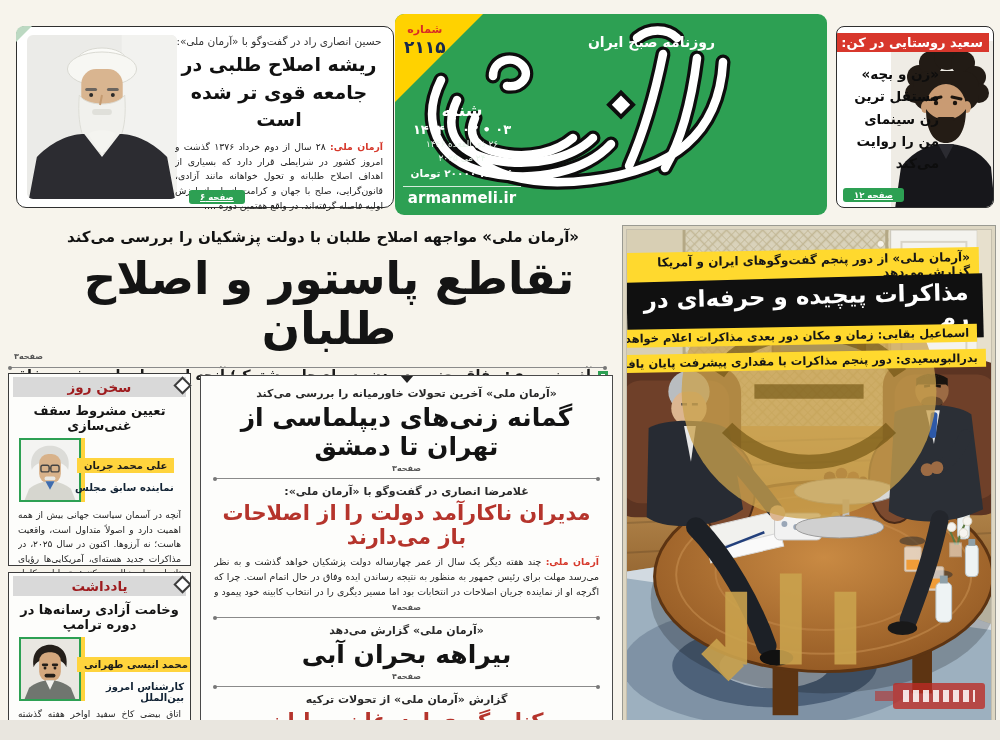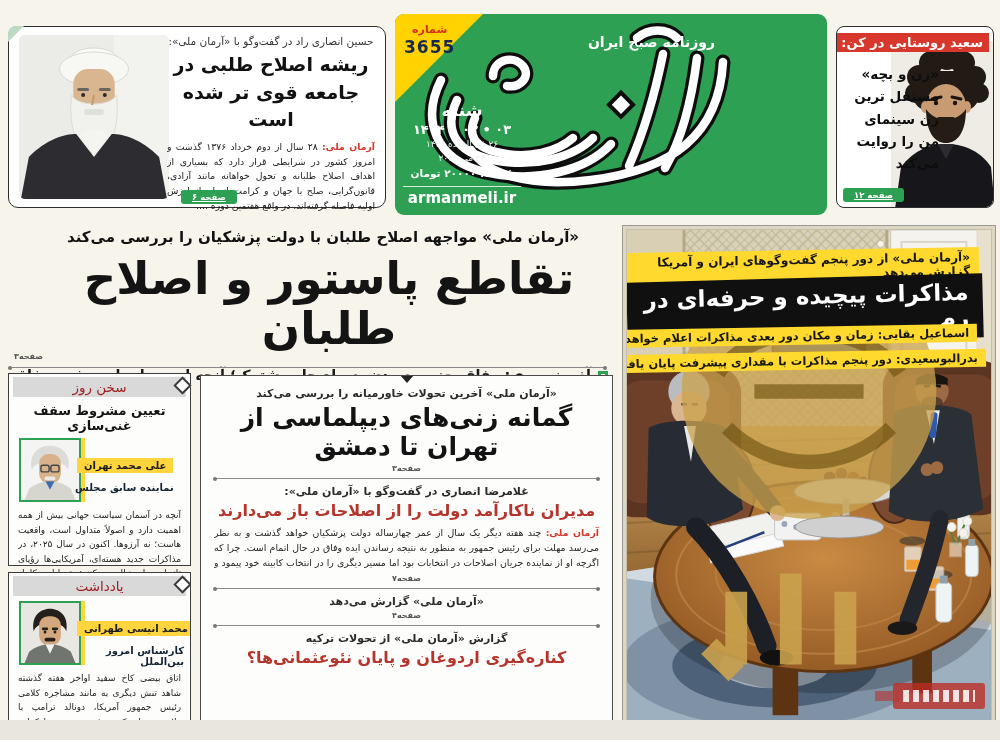--- a/index.html
+++ b/index.html
@@ -26,21 +26,21 @@
   .dateblock{ position:absolute; left:8px; bottom:8px; width:118px; text-align:center; color:#fff;}
   .date-day{ font-size:17px; font-weight:bold; line-height:1.3;}
   .date-solar{ direction:ltr; font-size:13px; font-weight:bold; line-height:1.35;}
   .date-hijri,.date-greg{ font-size:9px; color:#eaf6ec; line-height:1.5;}
   .price{ font-size:10.5px; font-weight:bold; line-height:1.7;}
   .site{ font-size:15px; border-top:1px solid rgba(255,255,255,.8); margin-top:3px; padding-top:2px;
     font-weight:bold; direction:ltr;}
 
   
   .card{ position:absolute; background:#fff; border:1.5px solid #2f2f2f; border-radius:10px; }
-  .card-tl{ left:8px; top:26px; width:378px; height:182px; }
+  .card-tl{ left:16px; top:26px; width:378px; height:182px; }
   .fold{ position:absolute; right:auto; left:-1px; top:-1px; width:0; height:0;
     border-top:16px solid #bcd9c2; border-right:16px solid transparent; border-top-left-radius:8px;}
   .cleric-photo{ position:absolute; left:10px; top:8px; width:150px; height:164px;
     border-radius:6px; overflow:hidden; }
   .tl-text{ position:absolute; right:10px; top:8px; width:208px; text-align:center;}
   .tl-kicker{ font-size:10.5px; color:#333; margin-bottom:4px;}
   .tl-headline{ font-size:19px; font-weight:900; line-height:1.45; color:#111;}
   .tl-body{ margin-top:6px; font-size:9.3px; line-height:1.6; text-align:justify; color:#222;
     max-height:75px; overflow:hidden;}
   .lead-label{ color:#d6372a; font-weight:bold;}
@@ -89,21 +89,21 @@
   .watermark::before{ content:""; position:absolute; inset:7px 10px;
     background:repeating-linear-gradient(90deg,#fff 0 6px,transparent 6px 10px); opacity:.85;}
 
   
   .side-box{ position:absolute; left:8px; width:183px; background:#fdfdfb;
     border:1.5px solid #3c3c3c; }
   .box-sokhan{ top:373px; height:193px;}
   .box-yaddasht{ top:572px; height:168px; overflow:hidden;}
   .sec-bar{ position:relative; margin:3px 4px 0; height:20px; background:#d9d9d9;
     text-align:center; line-height:20px;}
-  .sec-title{ font-size:13.5px; font-weight:400; color:#9e1b1e;}
+  .sec-title{ font-size:13.5px; font-weight:700; color:#9e1b1e;}
   .diamond{ position:absolute; right:-3px; top:2px; width:13px; height:13px; background:#fff;
     border:2.5px solid #3c3c3c; transform:rotate(45deg);}
   .sec-headline{ text-align:center; font-size:13px; font-weight:900; color:#141414; margin-top:6px;}
   .author-row{ position:relative; height:66px; margin:5px 6px 2px;}
   .author-photo{ position:absolute; left:4px; top:0; width:62px; height:64px;
     border:2px solid #2da053; background:#fff;}
   .author-bar{ position:absolute; left:66px; top:0; width:4px; height:64px; background:#ffd43d;}
   .author-tag{ position:absolute; left:62px; top:20px; background:#ffd43d; color:#1a1a1a;
     font-size:10px; font-weight:bold; padding:2px 7px; white-space:nowrap;}
   .author-title{ position:absolute; left:60px; top:44px; font-size:10px; font-weight:bold; color:#123;}
@@ -113,21 +113,21 @@
 
   
   .mid-box{ position:absolute; left:200px; top:375px; width:413px; height:365px;
     background:#fdfdfb; border:1.2px solid #4a4a4a; padding:7px 13px 0; overflow:hidden;}
   .mid-pointer{ position:absolute; top:-1px; left:50%; margin-left:-7px; width:0; height:0;
     border-left:7px solid transparent; border-right:7px solid transparent; border-top:8px solid #222;}
   .art{ text-align:center;}
   .art-kicker{ font-size:11px; font-weight:bold; color:#2a2a2a; padding-top:4px;}
   .art-headline{ font-size:25px; font-weight:900; color:#131313; margin-top:3px; letter-spacing:-.5px;}
   .art-headline.red{ color:#b5342c;}
-  .art-headline.sm{ font-size:16px;}
+  .art-headline.sm{ font-size:21px;}
   .art-body{ font-size:9.4px; line-height:1.6; text-align:justify; color:#222; margin-top:5px;
     max-height:46px; overflow:hidden;}
   .art-pref{ font-size:8px; color:#555; font-weight:bold; margin-top:3px;}
   .sep{ position:relative; border-top:1px solid #8a8a8a; margin:5px 1px 2px;}
   .sep::before,.sep::after{ content:""; position:absolute; top:-2.5px; width:4px; height:4px;
     background:#777; border-radius:50%;}
   .sep::before{ right:-2px;} .sep::after{ left:-2px;}
 </style>
 </head>
 <body>
@@ -154,21 +154,21 @@
         <path d="M 40 62 C 20 102 34 142 84 154 C 136 166 186 152 210 126"></path>
         <path d="M 56 82 C 42 112 54 134 92 142 C 132 150 172 140 192 120"></path>
         <path d="M 74 100 C 66 118 74 130 100 135 C 128 141 156 134 172 120"></path>
         <path d="M 92 58 C 92 42 112 36 122 48 C 130 58 120 70 106 68"></path>
       </g>
       <rect x="212" y="78" width="17" height="17" transform="rotate(45 220 86)" fill="#ffffff" stroke="#0d0d0d" stroke-width="4"></rect>
     </svg>
     <div class="issue-corner"></div>
     <div class="issue-text">
       <span class="issue-label">شماره</span>
-      <span class="issue-number">3655</span>
+      <span class="issue-number">۲۱۱۵</span>
     </div>
     <div class="tagline">روزنامه صبح ایران</div>
     <div class="dateblock">
       <div class="date-day">شنبه</div>
       <div class="date-solar">۱۴۰۴ • ۰۳ • ۰۳</div>
       <div class="date-hijri">۲۶ ذی القعده ۱۴۴۶</div>
       <div class="date-greg">۲۴ می ۲۰۲۵</div>
       <div class="price">قیمت: ۲۰۰۰۰ تومان</div>
       <div class="site">armanmeli.ir</div>
     </div>
@@ -417,32 +417,33 @@
           <rect x="20" y="15" width="24" height="31" rx="10" fill="#d8b28a"></rect>
           <rect x="22" y="27" width="9" height="7" rx="2" fill="none" stroke="#444" stroke-width="1.5"></rect>
           <rect x="33" y="27" width="9" height="7" rx="2" fill="none" stroke="#444" stroke-width="1.5"></rect>
           <line x1="31" y1="30" x2="33" y2="30" stroke="#444" stroke-width="1.5"></line>
           <rect x="26" y="39" width="12" height="4" rx="2" fill="#e9e9e5"></rect>
           <path d="M 4 64 L 9 52 C 17 46 24 44 32 44 C 40 44 47 46 55 52 L 60 64 Z" fill="#d6d6cf"></path>
           <path d="M 27 44 L 32 53 L 37 44 Z" fill="#3e6cae"></path>
         </svg>
       </div>
       <div class="author-bar"></div>
-      <div class="author-tag">علی محمد تهران</div>
+      <div class="author-tag">علی محمد جریان</div>
       <div class="author-title">نماینده سابق مجلس</div>
     </div>
     <div class="sec-body">آنچه در آسمان سیاست جهانی بیش از همه اهمیت دارد و اصولاً متداول است، واقعیت هاست؛ نه آرزوها. اکنون در سال ۲۰۲۵، در مذاکرات جدید هسته‌ای، آمریکایی‌ها رؤیای تازه‌ای را دنبال می‌کنند: تعطیلی کامل غنی‌سازی در ایران...</div>
     <div class="pref-red">صفحه۲</div>
   </div>
 
   <div class="side-box box-yaddasht">
     <div class="sec-bar">
       <span class="sec-title">یادداشت</span>
       <span class="diamond"></span>
     </div>
+    <div class="sec-headline">وخامت آزادی رسانه‌ها در دوره ترامپ</div>
     <div class="author-row">
       <div class="author-photo">
         <svg viewBox="0 0 64 64" width="100%" height="100%" preserveAspectRatio="none" aria-hidden="true">
           <rect width="64" height="64" fill="#e9e7e1"></rect>
           <path d="M 14 30 C 11 12 23 6 32 6 C 41 6 53 12 50 30 C 46 18 18 18 14 30 Z" fill="#241f1a"></path>
           <rect x="20" y="14" width="24" height="31" rx="10" fill="#d4a87e"></rect>
           <rect x="23" y="26" width="7" height="3" rx="1.5" fill="#241f1a"></rect>
           <rect x="34" y="26" width="7" height="3" rx="1.5" fill="#241f1a"></rect>
           <circle cx="26.5" cy="31" r="1.6" fill="#241f1a"></circle>
             <circle cx="37.5" cy="31" r="1.6" fill="#241f1a"></circle>
@@ -474,20 +475,21 @@
       <div class="art-body">
         <span class="lead-label">آرمان ملی:</span>
         <span>چند هفته دیگر یک سال از عمر چهارساله دولت پزشکیان خواهد گذشت و به نظر می‌رسد مهلت برای رئیس جمهور به منظور به نتیجه رساندن ایده وفاق در حال اتمام است. چرا که اگرچه او از نماینده جریان اصلاحات در انتخابات بود اما مسیر دیگری را در انتخاب کابینه خود پیمود و بسیاری از اصولگرایان را که عامل ناترازی‌های...</span>
       </div>
       <div class="art-pref">صفحه۷</div>
     </div>
     <div class="sep"></div>
 
     <div class="art">
       <div class="art-kicker">«آرمان ملی» گزارش می‌دهد</div>
+      <div class="art-headline">بیراهه بحران آبی</div>
       <div class="art-pref">صفحه۴</div>
     </div>
     <div class="sep"></div>
 
     <div class="art">
       <div class="art-kicker">گزارش «آرمان ملی» از تحولات ترکیه</div>
       <div class="art-headline red sm">کناره‌گیری اردوغان و پایان نئوعثمانی‌ها؟</div>
 
     </div>
   </div>

